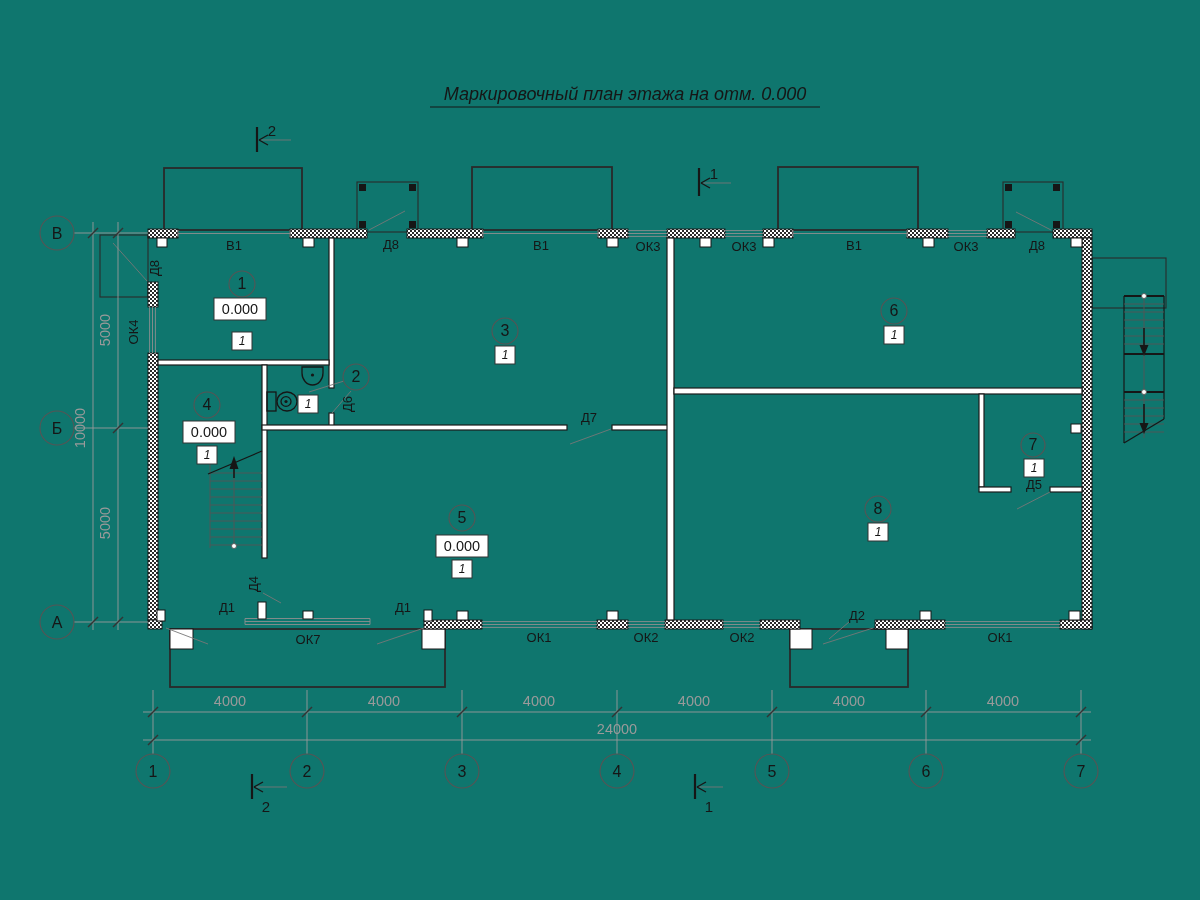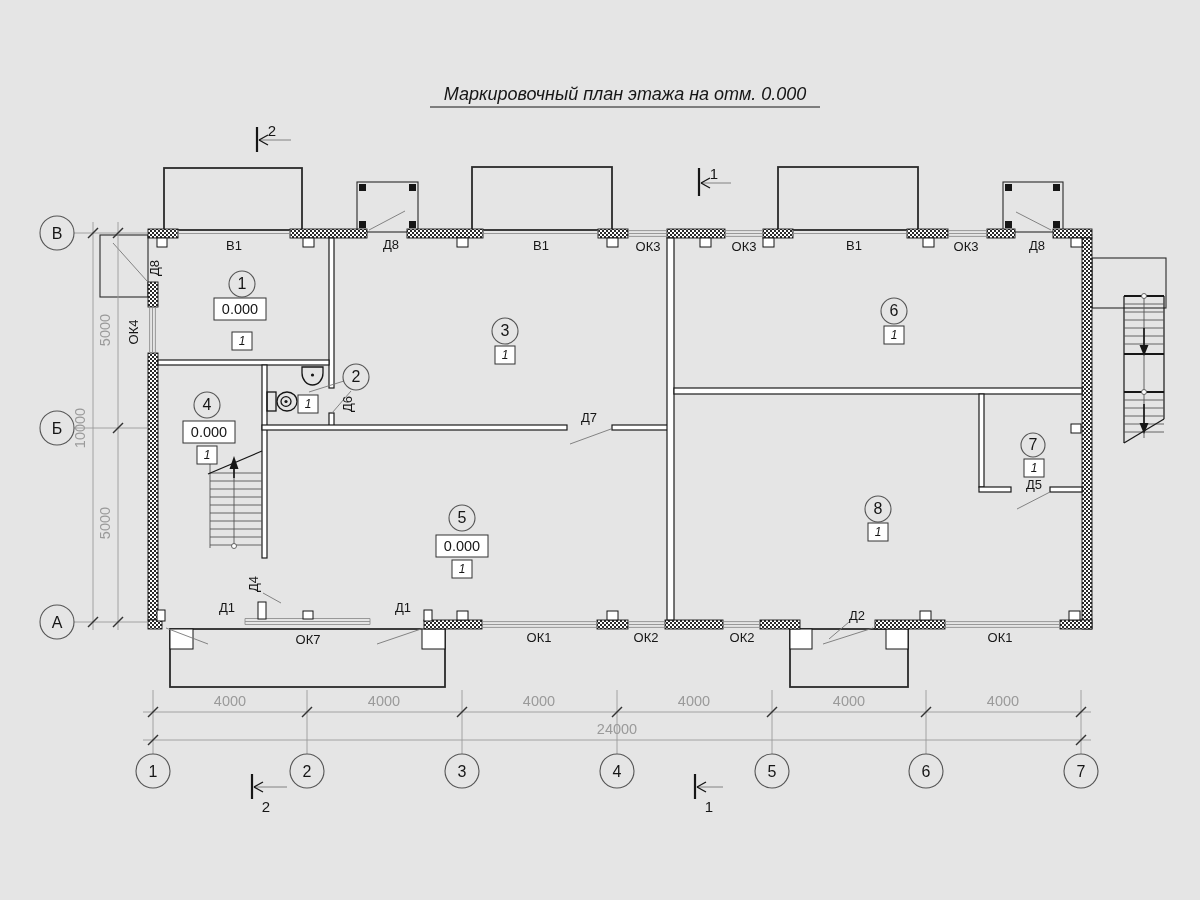--- a/index.html
+++ b/index.html
@@ -1,16 +1,16 @@
 <!DOCTYPE html>
 <html><head>
 <meta charset="utf-8">
 <style>
   html,body{margin:0;padding:0;background:#ffffff;}
-  #sheet{position:relative;width:1200px;height:900px;background:#e5e5e5;overflow:hidden;
+  #sheet{position:relative;width:1200px;height:900px;background:#0f766e;overflow:hidden;
          font-family:"Liberation Sans", sans-serif;}
   svg text{font-family:"Liberation Sans", sans-serif;fill:#161616;}
   .t-title{font-size:18px;font-style:italic;}
   .t-lbl{font-size:13px;}
   .t-dim{font-size:14.5px;fill:#9a9a9a;}
   .t-axis{font-size:16px;}
   .t-elev{font-size:14.5px;}
   .t-mark{font-size:12px;font-style:italic;}
   .t-sec{font-size:15px;}
   .wall-ext{fill:url(#hatch);stroke:#161616;stroke-width:0.9;}

